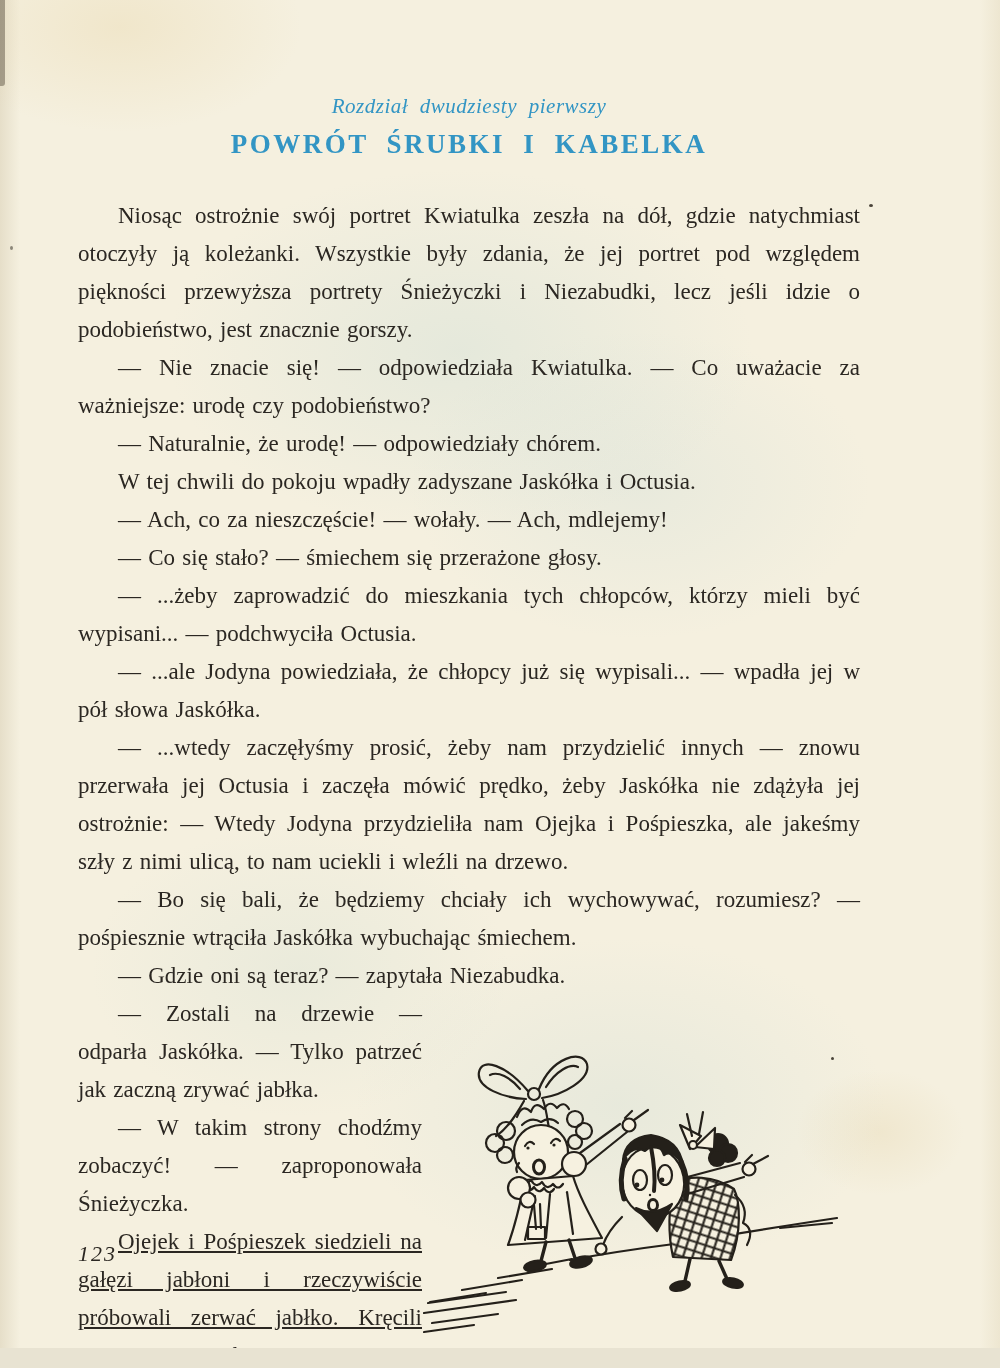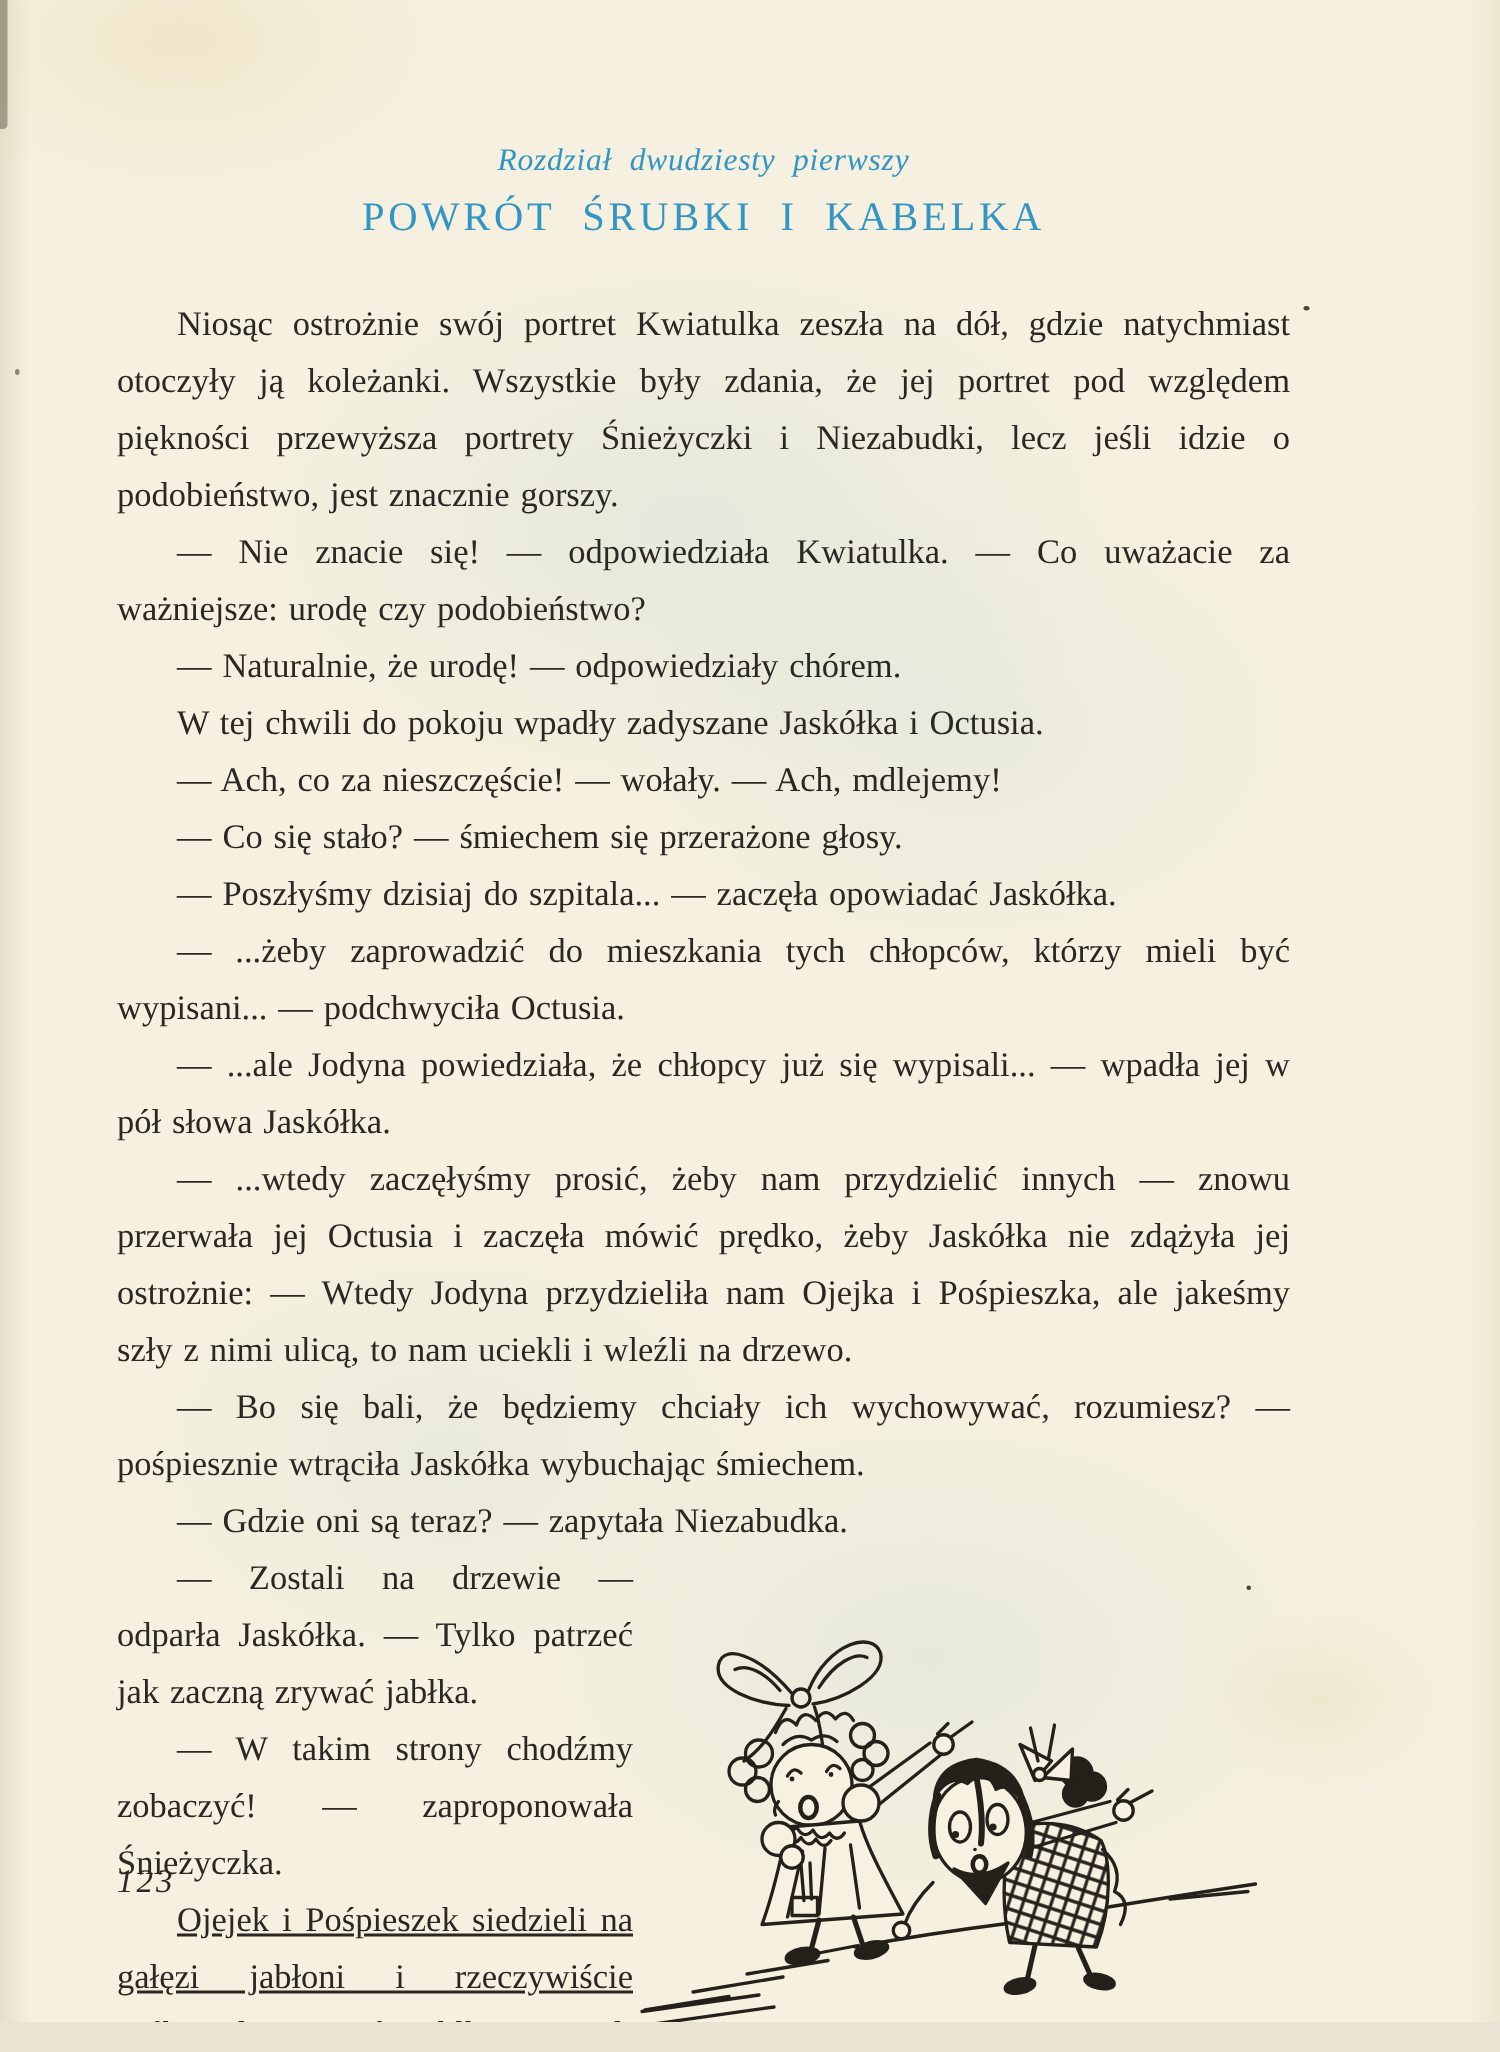--- a/index.html
+++ b/index.html
@@ -24,21 +24,21 @@
   }
   .edge-notch{position:absolute;left:0;top:0;width:5px;height:86px;background:#6b6252;opacity:.55;border-radius:0 0 3px 0;}
   .head{position:absolute;left:78px;top:0;width:782px;height:200px;text-align:center;}
   .chapter-label{
     position:absolute;left:0;right:0;top:94px;
     font-style:italic;font-size:21px;color:var(--accent);
     word-spacing:6px;letter-spacing:.5px;
   }
   .chapter-title{
     position:absolute;left:0;right:0;top:129px;margin:0;
-    font-size:27px;font-weight:normal;color:var(--accent);
+    font-size:27px;font-weight:bold;color:var(--accent);
     letter-spacing:2.5px;word-spacing:9px;
   }
   .text-block{
     position:absolute;left:78px;top:197px;width:782px;
     font-size:23px;line-height:38px;text-align:justify;
   }
   .text-block p{margin:0;text-indent:40px;word-spacing:1.5px;}
   .upper-paragraphs{min-height:710px;}
   .illustration-float{
     float:right;width:438px;height:347px;position:relative;
@@ -68,21 +68,20 @@
   </div>
 
   <div class="text-block">
     <div class="upper-paragraphs">
       <p>Niosąc ostrożnie swój portret Kwiatulka zeszła na dół, gdzie natychmiast otoczyły ją koleżanki. Wszystkie były zdania, że jej portret pod względem piękności przewyższa portrety Śnieżyczki i Niezabudki, lecz jeśli idzie o podobieństwo, jest znacznie gorszy.</p>
       <p>— Nie znacie się! — odpowiedziała Kwiatulka. — Co uważacie za ważniejsze: urodę czy podobieństwo?</p>
       <p>— Naturalnie, że urodę! — odpowiedziały chórem.</p>
       <p>W tej chwili do pokoju wpadły zadyszane Jaskółka i Octusia.</p>
       <p>— Ach, co za nieszczęście! — wołały. — Ach, mdlejemy!</p>
       <p>— Co się stało? — śmiechem się przerażone głosy.</p>
-      <p>— Poszłyśmy dzisiaj do szpitala... — zaczęła opowiadać Jaskółka.</p>
       <p>— ...żeby zaprowadzić do mieszkania tych chłopców, którzy mieli być wypisani... — podchwyciła Octusia.</p>
       <p>— ...ale Jodyna powiedziała, że chłopcy już się wypisali... — wpadła jej w pół słowa Jaskółka.</p>
       <p>— ...wtedy zaczęłyśmy prosić, żeby nam przydzielić innych — znowu przerwała jej Octusia i zaczęła mówić prędko, żeby Jaskółka nie zdążyła jej ostrożnie: — Wtedy Jodyna przydzieliła nam Ojejka i Pośpieszka, ale jakeśmy szły z nimi ulicą, to nam uciekli i wleźli na drzewo.</p>
       <p>— Bo się bali, że będziemy chciały ich wychowywać, rozumiesz? — pośpiesznie wtrąciła Jaskółka wybuchając śmiechem.</p>
       <p>— Gdzie oni są teraz? — zapytała Niezabudka.</p>
     </div>
 
     <div class="illustration-float">
       <svg viewBox="0 0 562 345" xmlns="http://www.w3.org/2000/svg">
         <defs>

